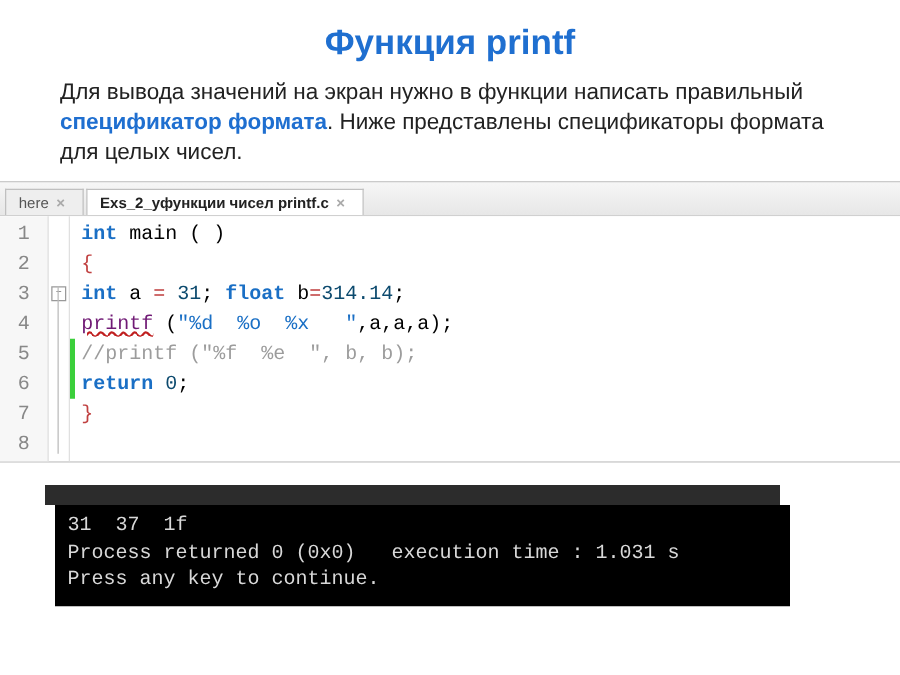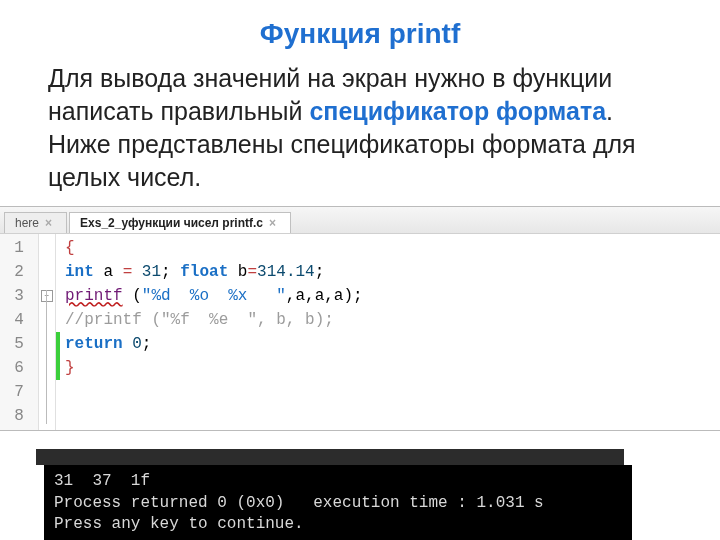--- a/index.html
+++ b/index.html
@@ -19,21 +19,21 @@
     padding-top: 10px;
   }
   .title {
     text-align: center;
     color: #1f6fd0;
     font-weight: bold;
     font-size: 28px;
     margin: 8px 0 12px 0;
   }
   .desc {
-    font-size: 25px;
+    font-size: 18px;
     color: #222;
     margin: 0 40px 12px 48px;
     line-height: 1.32;
   }
   .desc .hl {
     color: #1f6fd0;
     font-weight: bold;
   }
   .editor {
     width: 720px;
@@ -193,20 +193,21 @@
         <div>8</div>
       </div>
       <div class="fold">
         <div class="box">−</div>
         <div class="vline"></div>
       </div>
       <div class="changebar">
         <div class="mark" style="top:98px;height:48px;"></div>
       </div>
       <div class="code">
+        <div><span class="kw">int</span><span> main ( )</span></div>
         <div><span class="brace">{</span></div>
         <div><span class="kw">int</span><span> a </span><span class="op">=</span><span class="num"> 31</span><span>; </span><span class="kw">float</span><span> b</span><span class="op">=</span><span class="num">314.14</span><span>;</span></div>
         <div><span class="err">printf</span><span> (</span><span class="str">"%d  %o  %x   "</span><span>,a,a,a)</span><span>;</span></div>
         <div><span class="cmt">//printf ("%f  %e  ", b, b);</span></div>
         <div><span class="kw">return</span><span> </span><span class="num">0</span><span>;</span></div>
         <div><span class="brace">}</span></div>
       </div>
     </div>
   </div>
 

